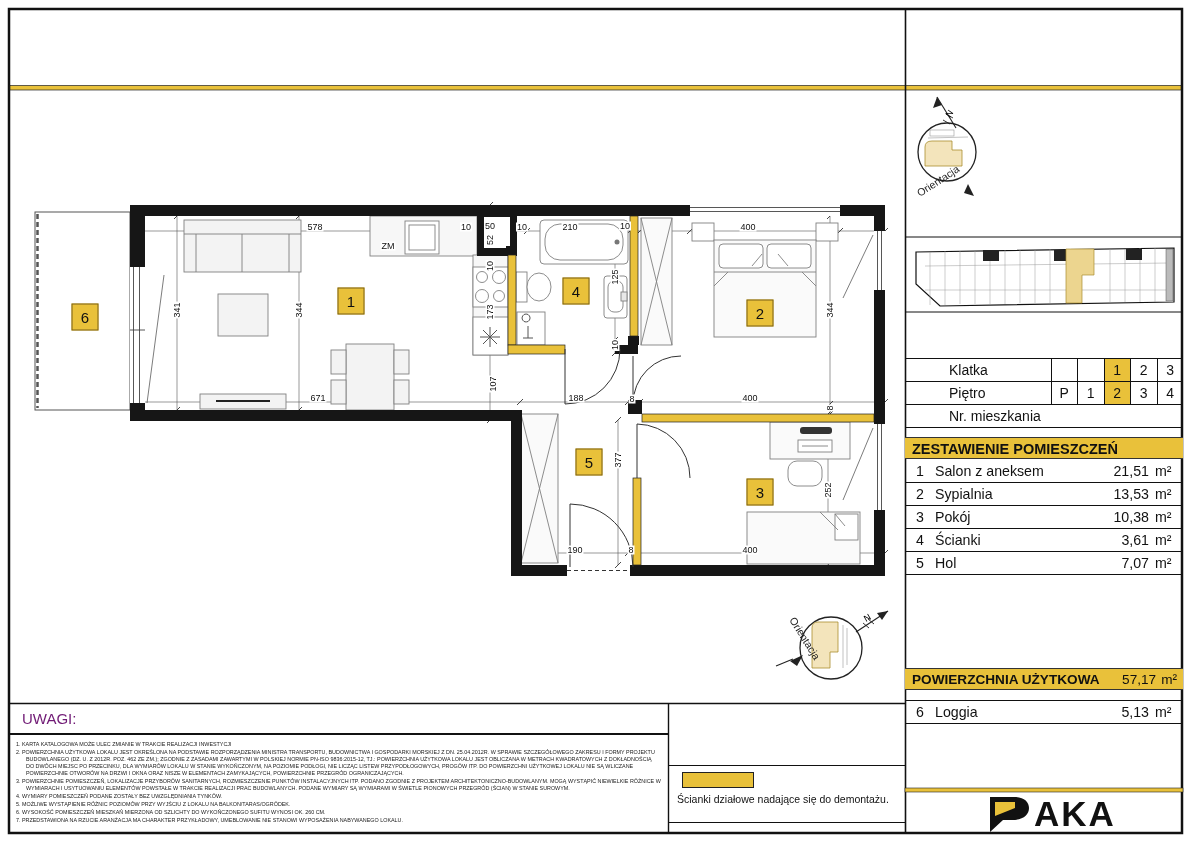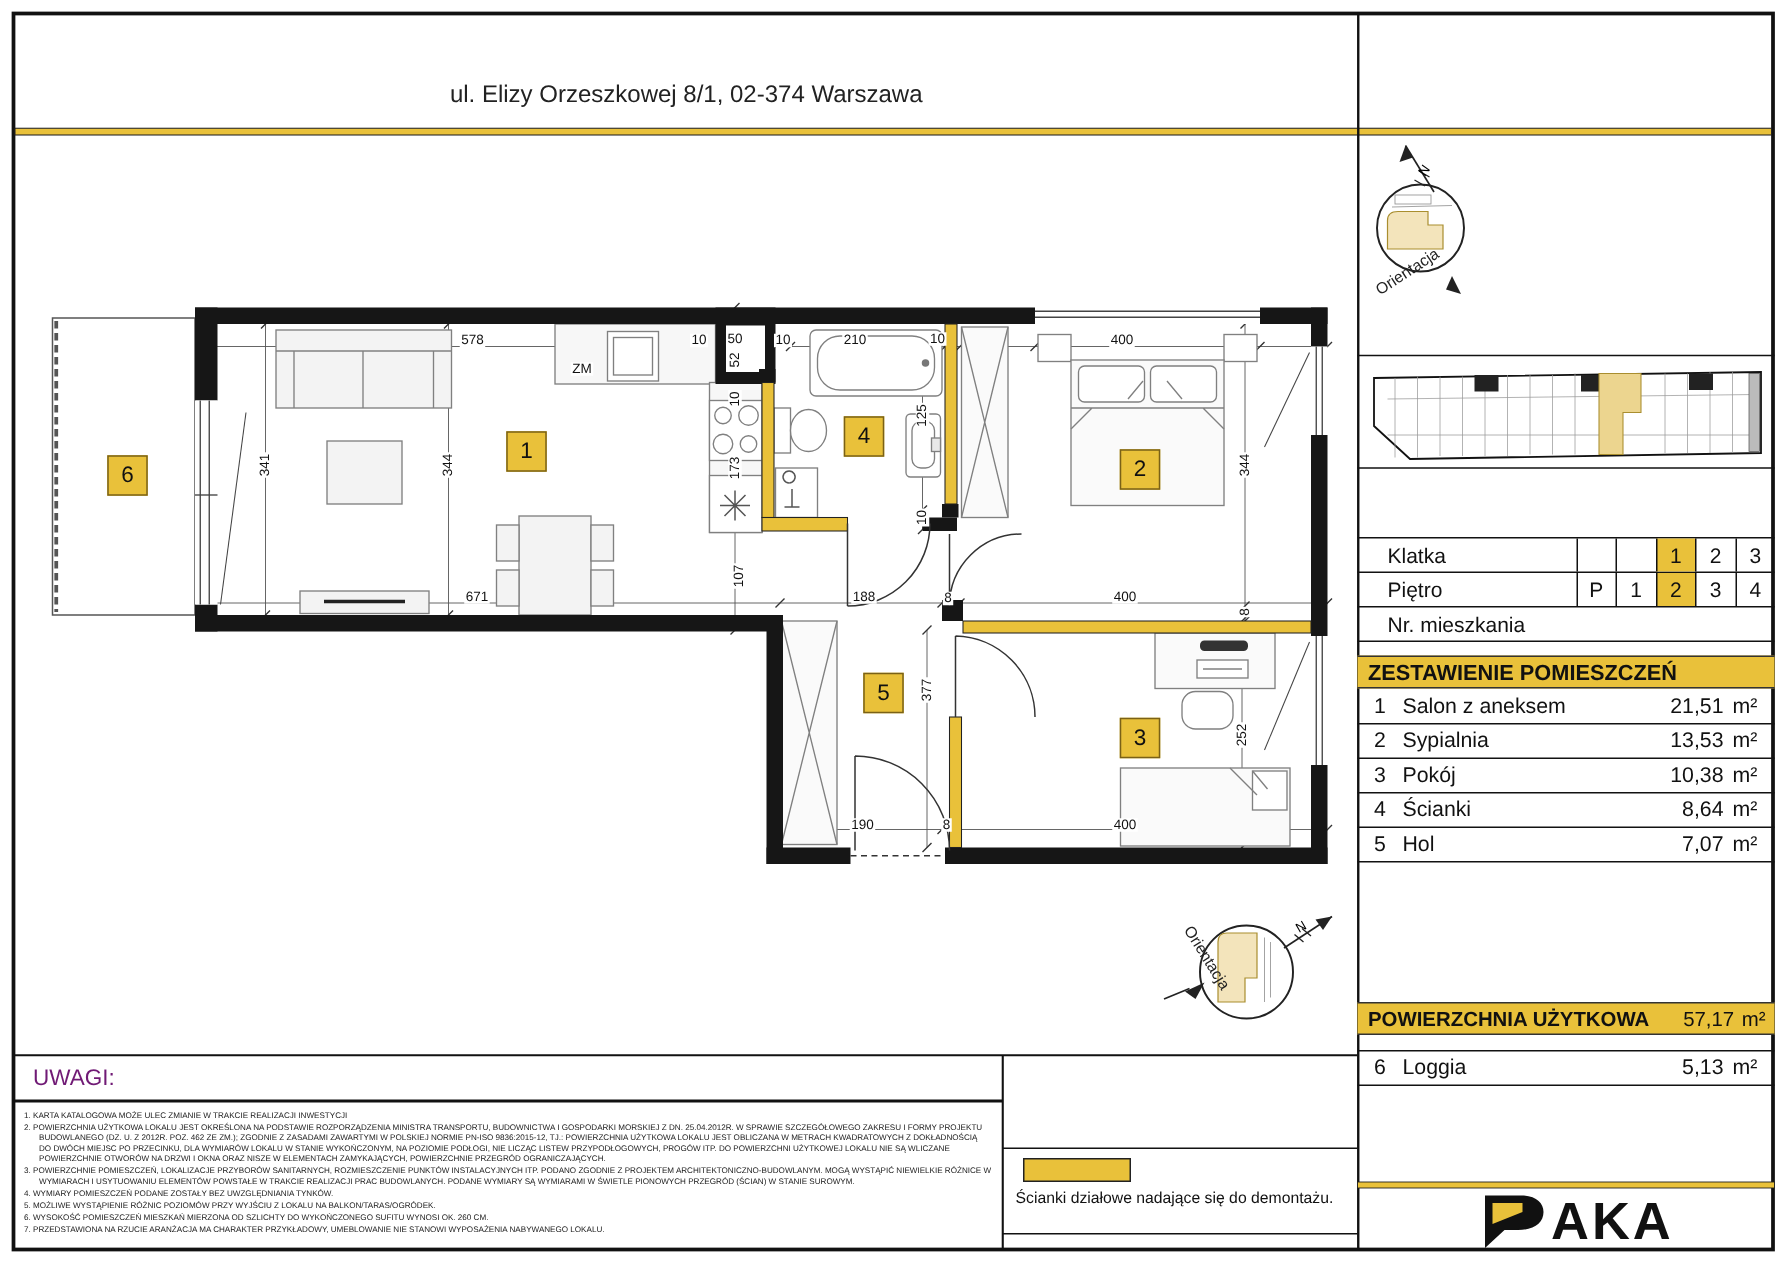--- a/index.html
+++ b/index.html
@@ -14,21 +14,21 @@
   .address{left:10px;top:55px;width:895px;text-align:center;font-size:16px;color:#222;}
   
   .dim{position:absolute;font-size:9px;color:#111;background:#fff;padding:0 1px;
        white-space:nowrap;transform:translate(-50%,-50%);line-height:9px;}
   .badge{position:absolute;width:27px;height:27px;background:var(--accent);
          border:1px solid #7a6117;box-sizing:border-box;text-align:center;
          line-height:25px;font-size:15px;color:#111;transform:translate(-50%,-50%);}
   
   #loc-table{left:905px;top:358px;width:278px;border-top:1px solid #111;}
   .loc-row{display:flex;height:22px;border-bottom:1px solid #111;font-size:14px;}
-  .loc-label{flex:1;padding-left:20px;line-height:22px;}
+  .loc-label{flex:1;padding-left:20px;line-height:22px;margin-left:24px;}
   .loc-cell{width:26.5px;border-left:1px solid #111;text-align:center;
             line-height:22px;box-sizing:border-box;}
   .loc-cell.hl{background:var(--accent);}
   .loc-cell.b{font-weight:bold;margin-top:33px;}
   #zest-bar{left:905px;top:437px;width:278px;height:22px;background:var(--accent);
             border-top:1px solid #333;border-bottom:1px solid #333;
             font-weight:bold;font-size:14.5px;line-height:22px;padding-left:7px;
             box-sizing:border-box;}
   #room-rows{left:905px;top:460px;width:278px;}
   .room-row{display:flex;height:22px;border-bottom:1px solid #111;
@@ -257,21 +257,20 @@
 
   <g transform="translate(988,794)">
     <path d="M2 38 L2 3 L26 3 C36 3 41 8 41 14 C41 21 35 26 24 26 L15 26 Z" fill="#111"></path>
     <polygon points="7,8 27,8 27,14 7,22" style="fill:var(--accent)"></polygon>
     <text id="logo-rest" x="46" y="32" font-size="35" font-weight="bold" letter-spacing="2" fill="#111">AKA</text>
   </g>
 </svg>
 
 <div class="layer">
 
-  <div class="abs address">ul. Elizy Orzeszkowej 8/1, 02-374 Warszawa</div>
 
   <div id="dims">
       <span class="dim" style="left: 315px; top: 227px; transform: translate(-50%, -50%) rotate(0deg);">578</span>
       <span class="dim" style="left: 466px; top: 227px; transform: translate(-50%, -50%) rotate(0deg);">10</span>
       <span class="dim" style="left: 490px; top: 226px; transform: translate(-50%, -50%) rotate(0deg);">50</span>
       <span class="dim" style="left: 522px; top: 227px; transform: translate(-50%, -50%) rotate(0deg);">10</span>
       <span class="dim" style="left: 570px; top: 227px; transform: translate(-50%, -50%) rotate(0deg);">210</span>
       <span class="dim" style="left: 625px; top: 226px; transform: translate(-50%, -50%) rotate(0deg);">10</span>
       <span class="dim" style="left: 748px; top: 227px; transform: translate(-50%, -50%) rotate(0deg);">400</span>
       <span class="dim" style="left: 177px; top: 310px; transform: translate(-50%, -50%) rotate(-90deg);">341</span>
@@ -349,21 +348,21 @@
       </div>
       <div class="room-row">
         <span class="room-no">3</span>
         <span class="room-name">Pokój</span>
         <span class="room-area">10,38</span>
         <span class="room-unit">m²</span>
       </div>
       <div class="room-row">
         <span class="room-no">4</span>
         <span class="room-name">Ścianki</span>
-        <span class="room-area">8,64</span>
+        <span class="room-area">3,61</span>
         <span class="room-unit">m²</span>
       </div>
       <div class="room-row">
         <span class="room-no">5</span>
         <span class="room-name">Hol</span>
         <span class="room-area">7,07</span>
         <span class="room-unit">m²</span>
       </div>
     </div>
 

